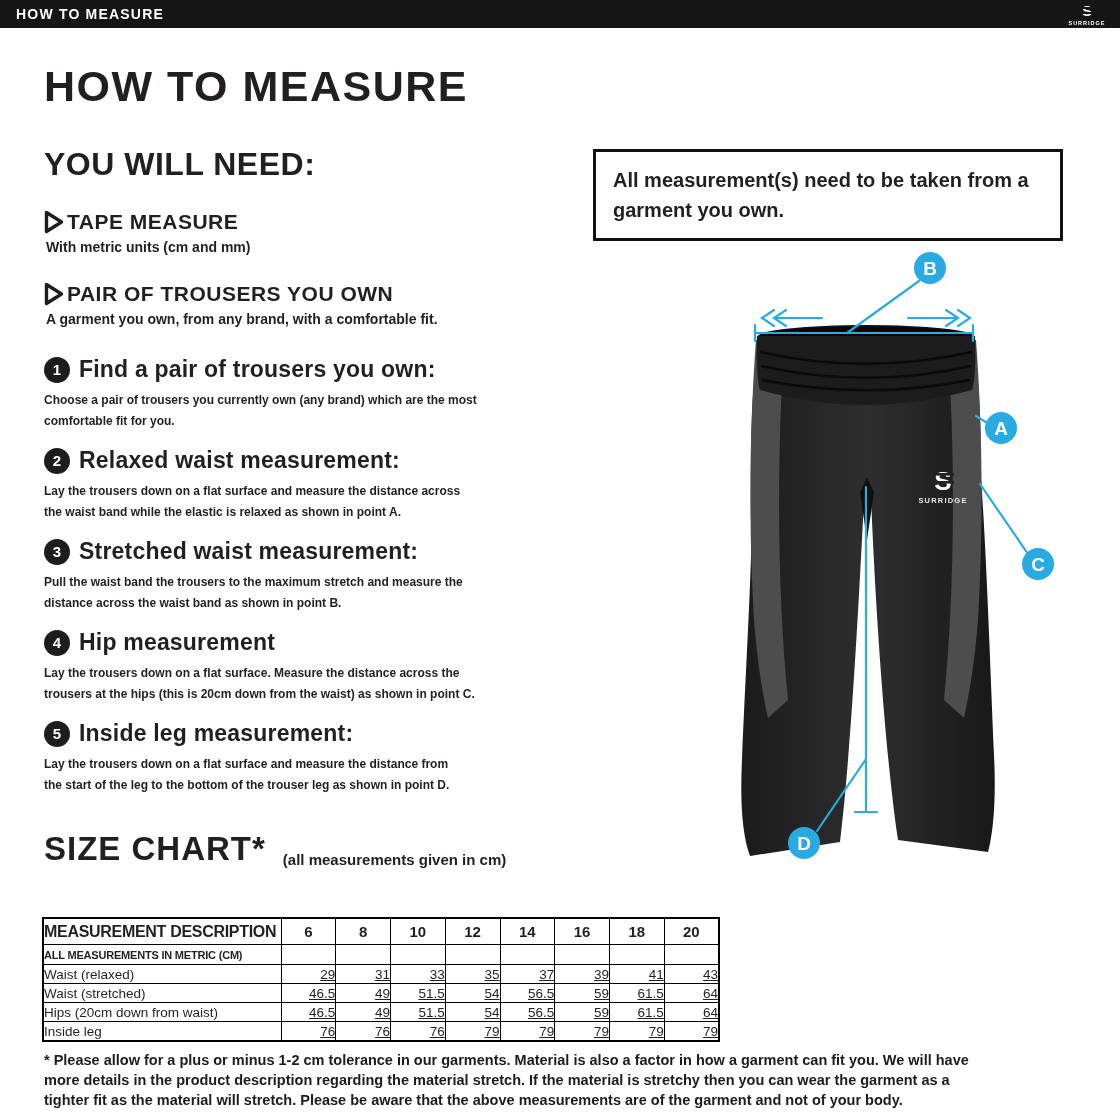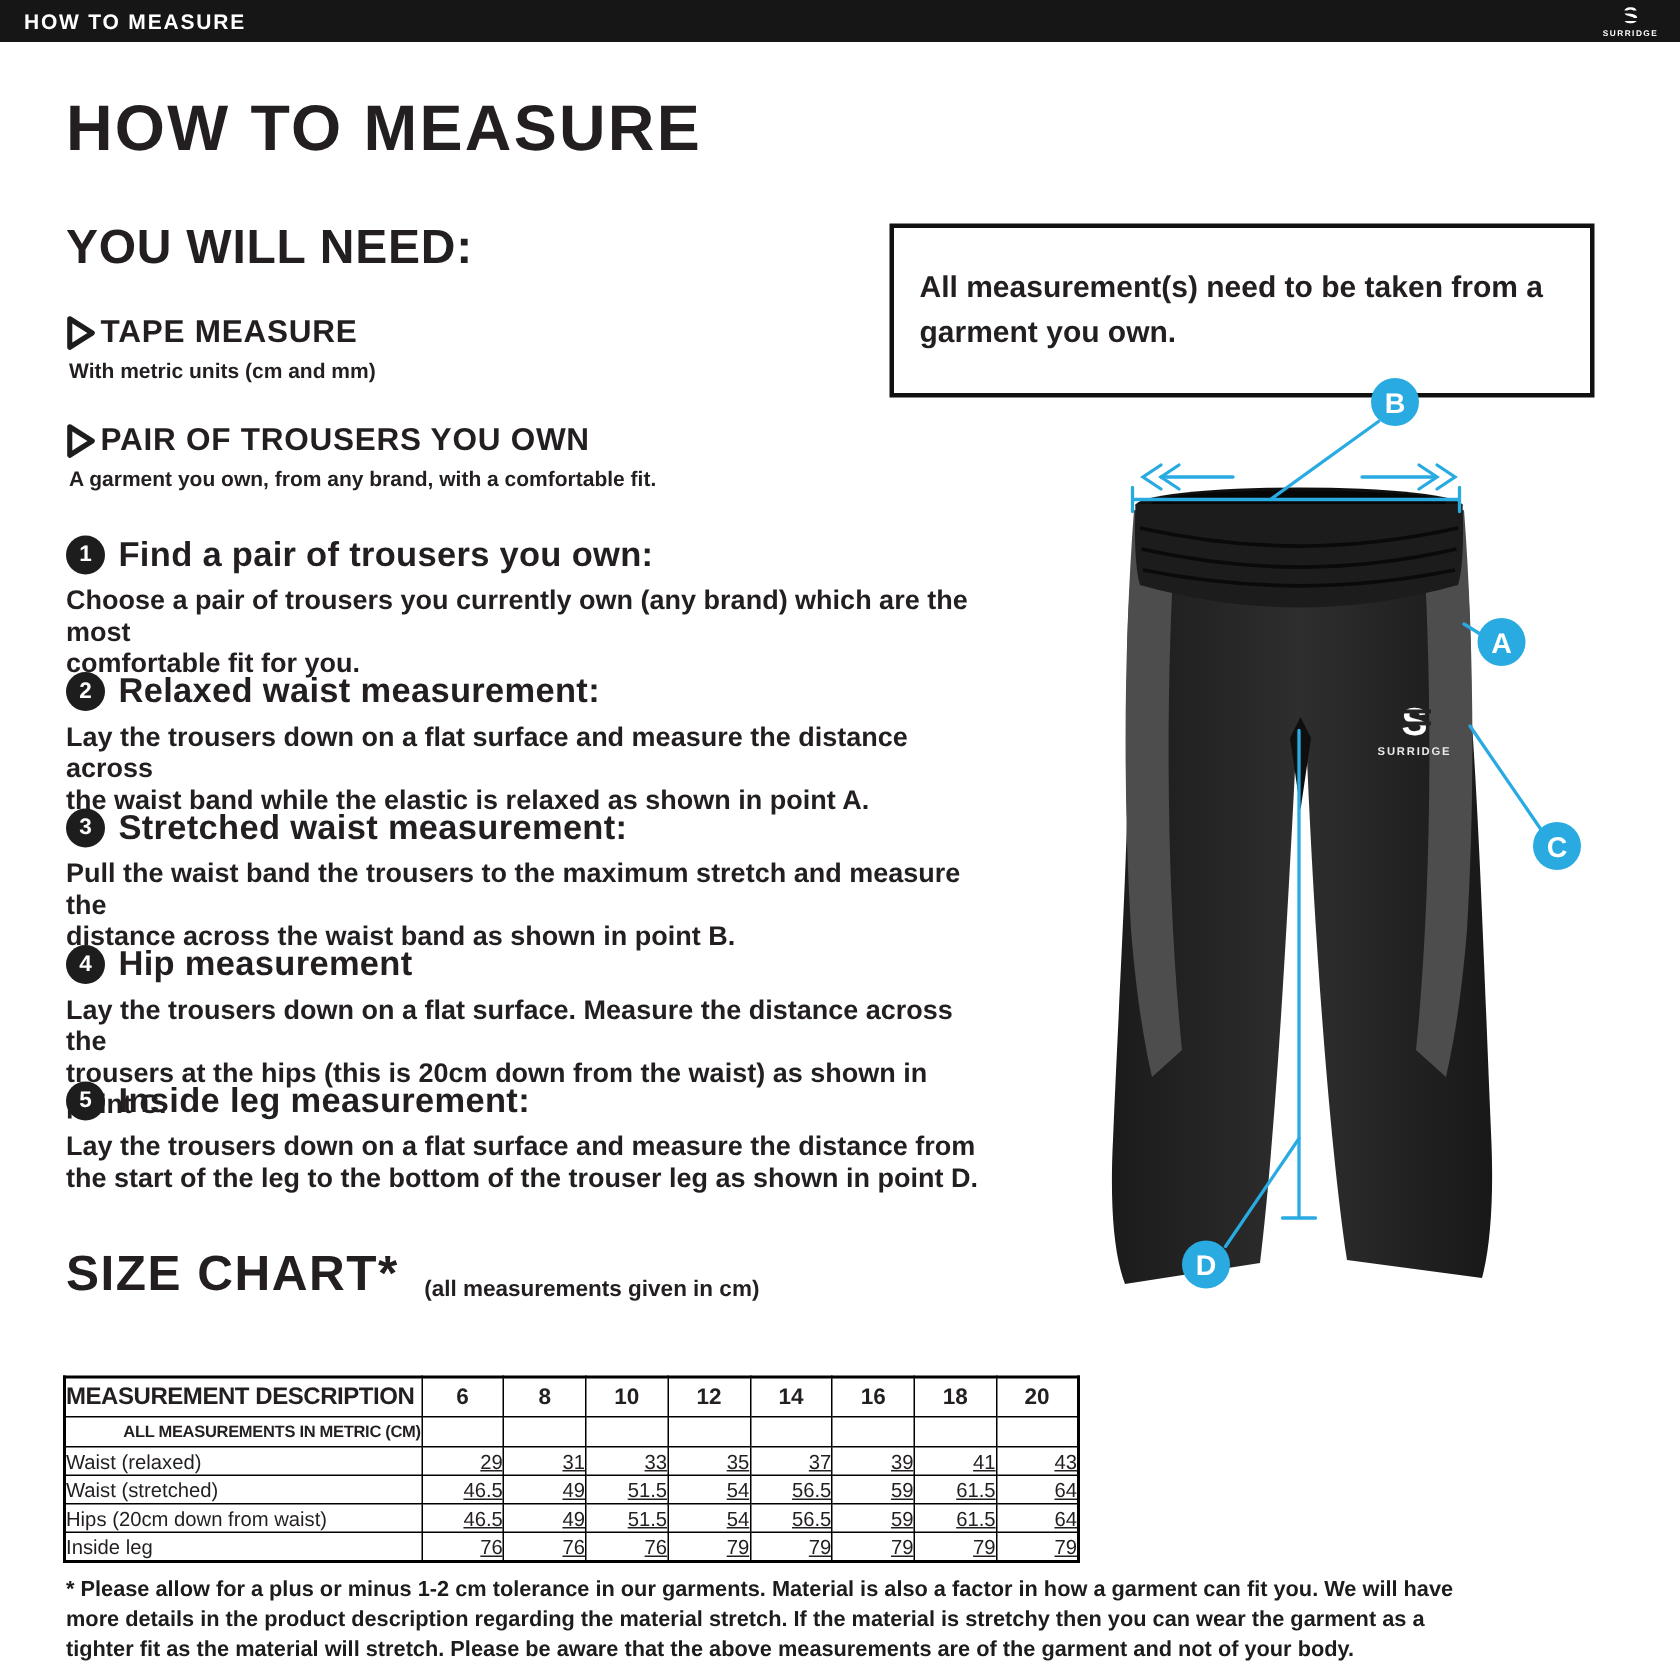--- a/index.html
+++ b/index.html
@@ -27,41 +27,41 @@
   .need-title{font-size:21px;font-weight:800;letter-spacing:.5px;}
   .need-sub{font-size:14px;font-weight:700;margin-top:5px;margin-left:2px;}
   .tri-icon{width:20px;height:24px;flex:0 0 auto;}
 
   
   .step{position:absolute;left:44px;width:615px;}
   .step-head{display:flex;align-items:center;gap:9px;}
   .badge{width:26px;height:26px;border-radius:50%;background:#1d1d1d;color:#fff;
          font-size:15px;font-weight:bold;display:flex;align-items:center;justify-content:center;flex:0 0 auto;}
   .step-title{font-size:23px;font-weight:800;letter-spacing:.2px;}
-  .step-body{margin-top:7px;font-size:18px;font-weight:700;line-height:21px;white-space:pre-line;}
+  .step-body{margin-top:7px;font-size:12px;font-weight:700;line-height:21px;white-space:pre-line;}
 
   
   .note-box{position:absolute;left:593px;top:149px;width:470px;box-sizing:border-box;
-            border:3px solid #111;padding:25px 17px;font-size:20px;font-weight:bold;
+            border:3px solid #111;padding:13px 17px;font-size:20px;font-weight:bold;
             line-height:30px;white-space:pre-line;}
 
   
   .diagram{position:absolute;left:740px;top:240px;width:380px;height:680px;}
 
   
   .sc-head{position:absolute;left:44px;top:830px;display:flex;align-items:flex-end;gap:17px;}
   .sc-title{font-size:33px;font-weight:800;letter-spacing:1px;}
   .sc-sub{font-size:15px;font-weight:800;}
   table.size{position:absolute;left:42px;top:907px;width:676px;border-collapse:collapse;
              table-layout:fixed;border:2px solid #000;margin-top:10px;}
   table.size td,table.size th{border:1px solid #000;padding:0 0 0 0;overflow:hidden;white-space:nowrap;}
   th.desc{font-size:16px;font-weight:bold;text-align:left;padding-left:6px;height:25px;
           border-right:2px solid #000;border-bottom:2px solid #000;letter-spacing:-0.3px;}
   th.size-col{font-size:15px;font-weight:bold;text-align:center;height:25px;border-bottom:2px solid #000;}
-  td.metric{font-size:11px;font-weight:bold;text-align:right;padding-left:4px;height:19px;
+  td.metric{font-size:11px;font-weight:bold;text-align:left;padding-left:4px;height:19px;
             border-right:2px solid #000;letter-spacing:-0.2px;}
   td.blank{height:19px;}
   td.rowlab{font-size:13.5px;text-align:left;padding-left:4px;height:18px;border-right:2px solid #000;}
   td.val{font-size:13.5px;text-align:right;height:18px;text-decoration:underline;}
 
   
   .footnote{position:absolute;left:44px;top:1026px;width:1000px;font-size:14.5px;font-weight:700;
             line-height:20px;white-space:pre-line;color:#1c1c1c;margin-top:24px;}
 </style>
 </head>

